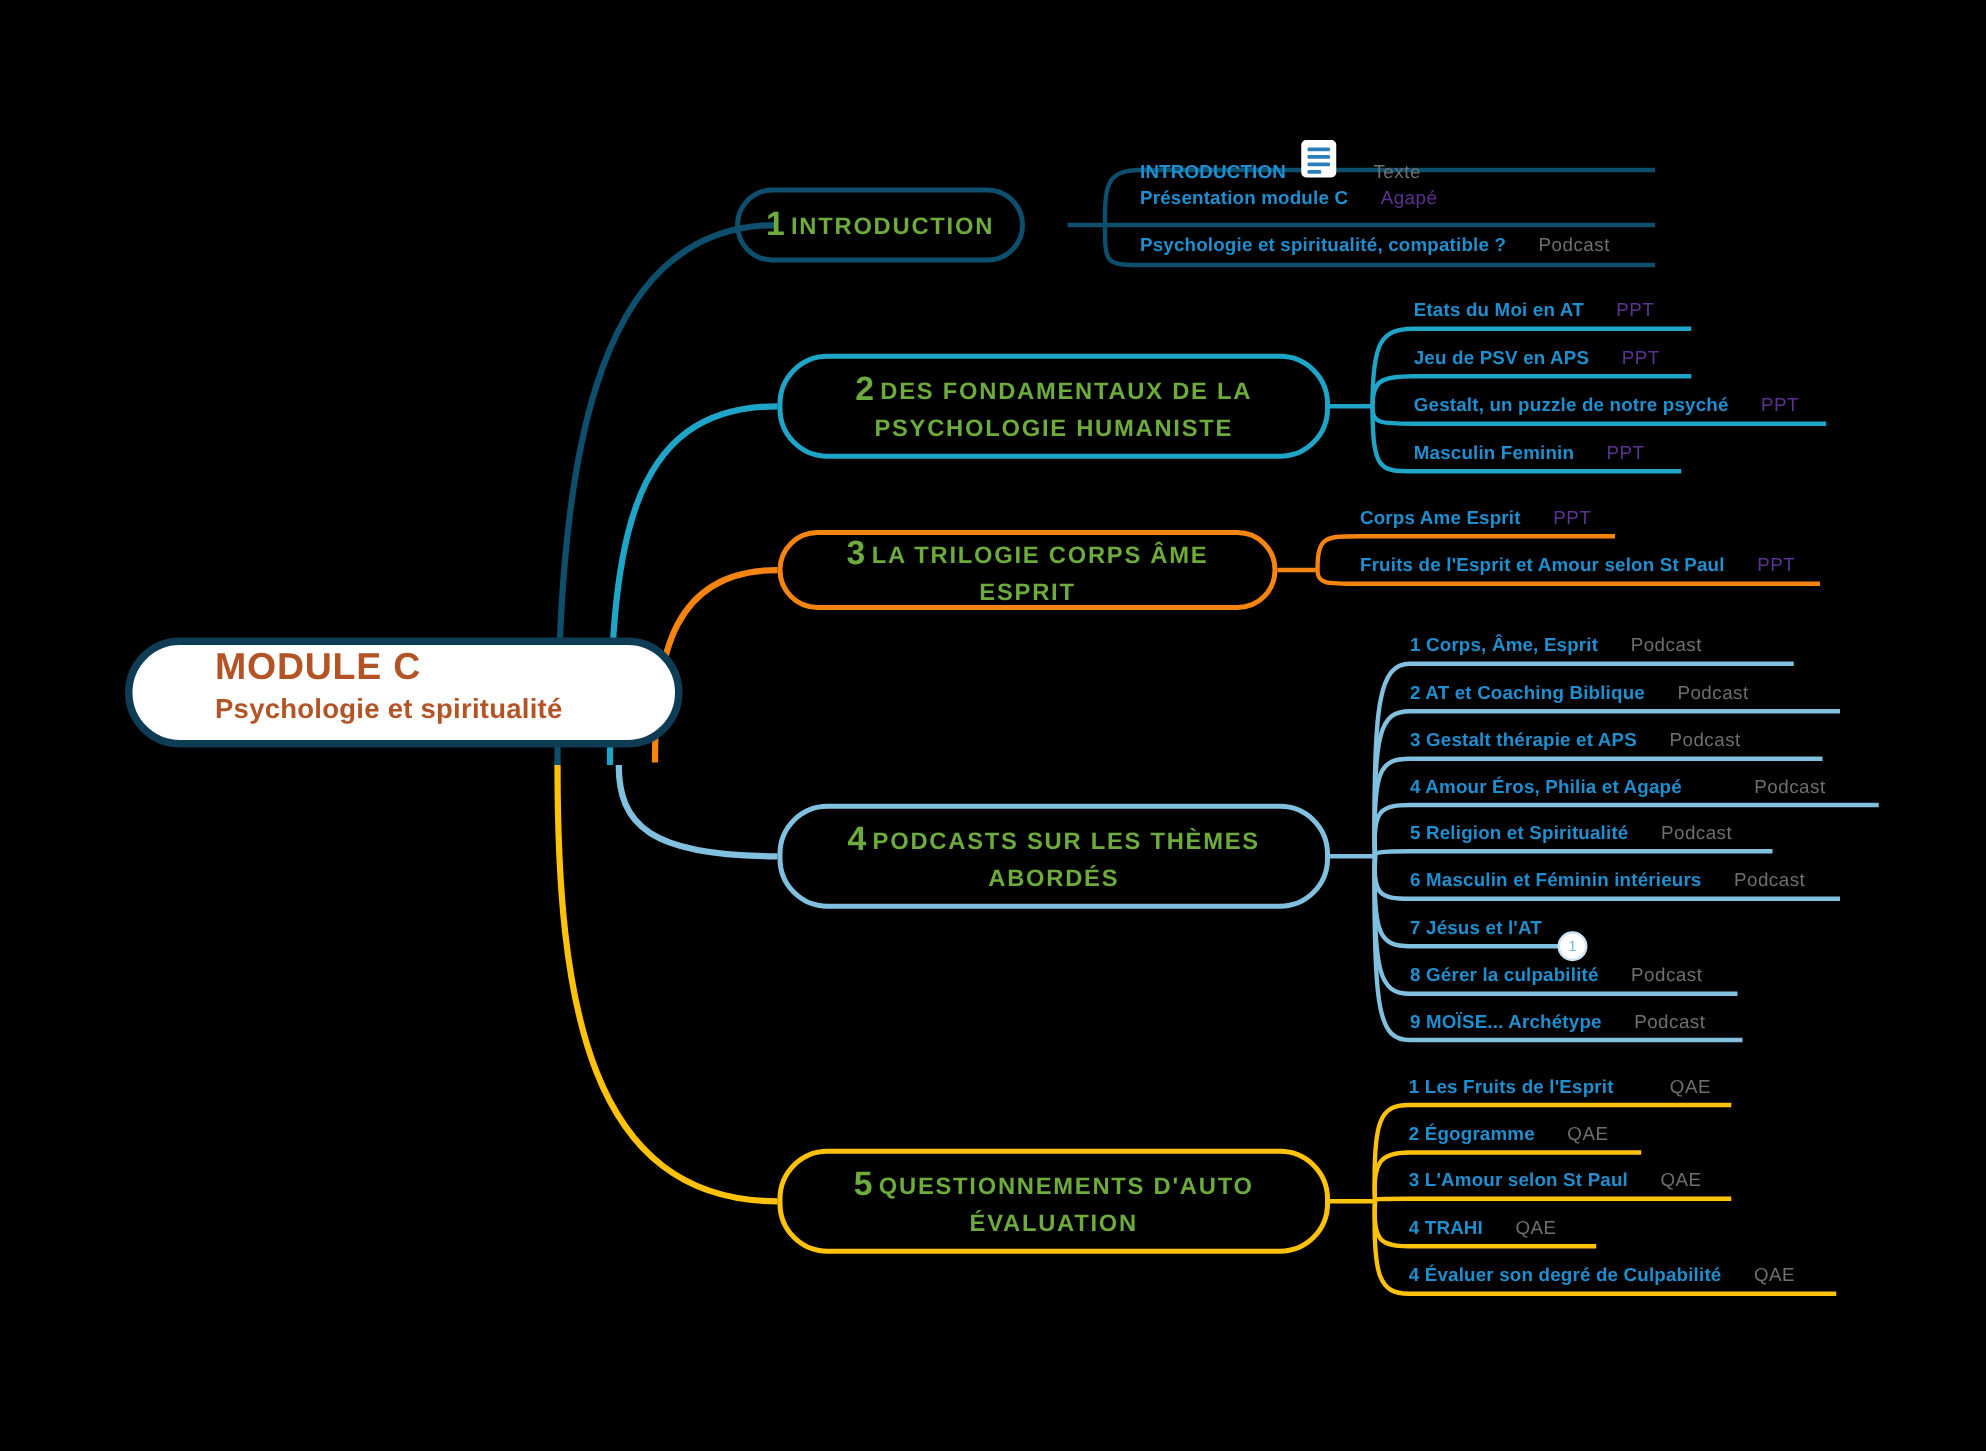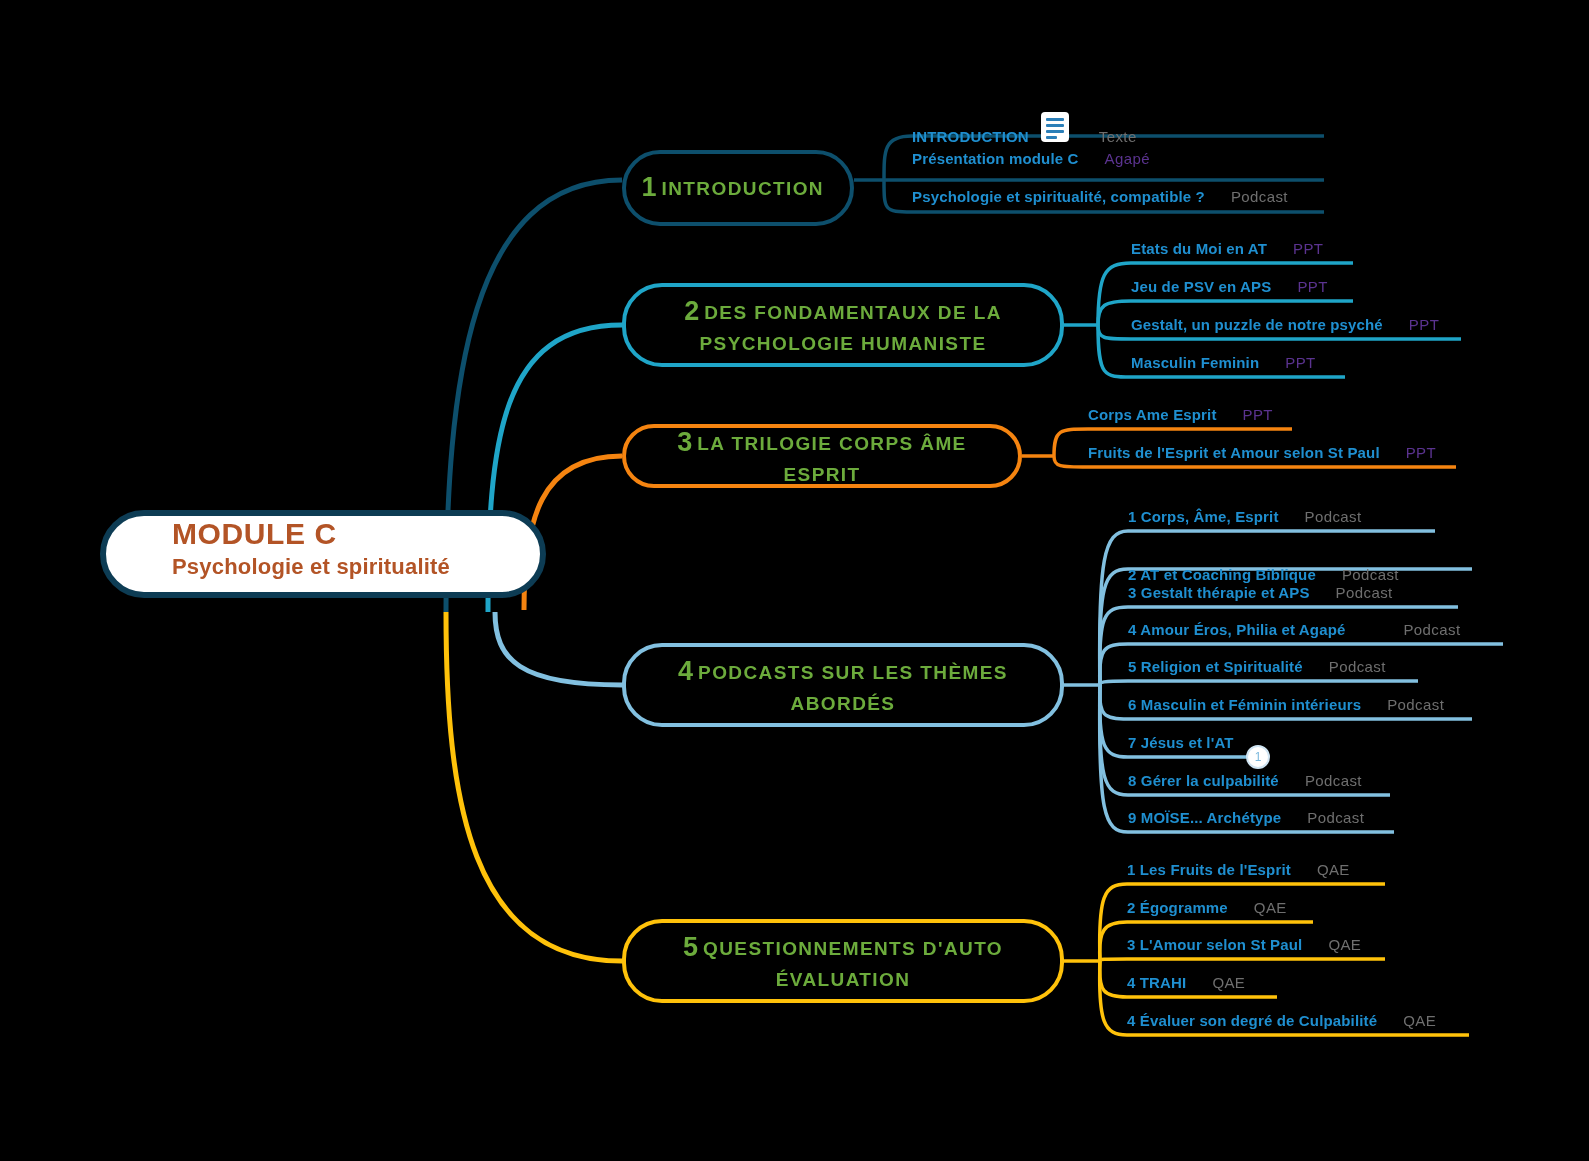--- a/index.html
+++ b/index.html
@@ -204,21 +204,21 @@
       <path d="M1100 961 C 1098 992, 1104 997, 1127 997 L 1277 997"></path>
       <path d="M1100 961 C 1098 1022, 1104 1035, 1127 1035 L 1469 1035"></path>
     </g>
   </svg>
 
   <div class="root-node">
     <div class="root-title">MODULE C</div>
     <div class="root-sub">Psychologie et spiritualité</div>
   </div>
 
-  <div class="branch" style="left:622px; top:150px; width:232px; height:76px; border-color:#0d4f6c;justify-content:flex-end;">
+  <div class="branch" style="left:588px; top:150px; width:232px; height:60px; border-color:#0d4f6c;">
     <div class="branch-label">
       <span class="num">1</span><span>INTRODUCTION</span>
     </div>
   </div>
 
   <div class="branch" style="left:622px; top:283px; width:442px; height:84px; border-color:#1fa5c8;">
     <div class="branch-label">
       <span class="num">2</span><span>DES FONDAMENTAUX DE LA PSYCHOLOGIE HUMANISTE</span>
     </div>
   </div>
@@ -283,21 +283,21 @@
   </div>
   <div class="leaf" style="left:1088px; top:444px;">
     <span class="leaf-text">Fruits de l'Esprit et Amour selon St Paul</span>
     <span class="leaf-tag tag-purple">PPT</span>
   </div>
 
   <div class="leaf" style="left:1128px; top:508px;">
     <span class="leaf-text">1 Corps, Âme, Esprit</span>
     <span class="leaf-tag tag-grey">Podcast</span>
   </div>
-  <div class="leaf" style="left:1128px; top:546px;margin-top:20px;">
+  <div class="leaf" style="left:1128px; top:546px;">
     <span class="leaf-text">2 AT et Coaching Biblique</span>
     <span class="leaf-tag tag-grey">Podcast</span>
   </div>
   <div class="leaf" style="left:1128px; top:584px;">
     <span class="leaf-text">3 Gestalt thérapie et APS</span>
     <span class="leaf-tag tag-grey">Podcast</span>
   </div>
   <div class="leaf" style="left:1128px; top:621px;gap:32px;">
     <span class="leaf-text">4 Amour Éros, Philia et Agapé</span>
     <span class="leaf-tag tag-grey">Podcast</span>
@@ -317,21 +317,21 @@
   <div class="badge" style="left:1246px; top:745px;">1</div>
   <div class="leaf" style="left:1128px; top:772px;">
     <span class="leaf-text">8 Gérer la culpabilité</span>
     <span class="leaf-tag tag-grey">Podcast</span>
   </div>
   <div class="leaf" style="left:1128px; top:809px;">
     <span class="leaf-text">9 MOÏSE... Archétype</span>
     <span class="leaf-tag tag-grey">Podcast</span>
   </div>
 
-  <div class="leaf" style="left:1127px; top:861px;">
+  <div class="leaf" style="left:1127px; top:861px;gap:19px;">
     <span class="leaf-text">1 Les Fruits de l'Esprit</span>
     <span class="leaf-tag tag-grey">QAE</span>
   </div>
   <div class="leaf" style="left:1127px; top:899px;">
     <span class="leaf-text">2 Égogramme</span>
     <span class="leaf-tag tag-grey">QAE</span>
   </div>
   <div class="leaf" style="left:1127px; top:936px;">
     <span class="leaf-text">3 L'Amour selon St Paul</span>
     <span class="leaf-tag tag-grey">QAE</span>

